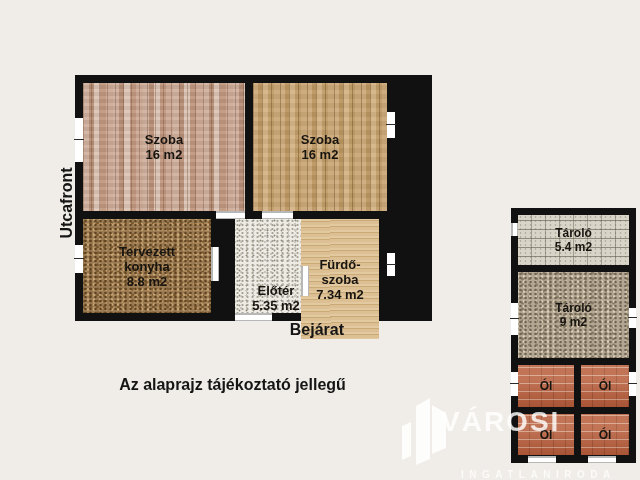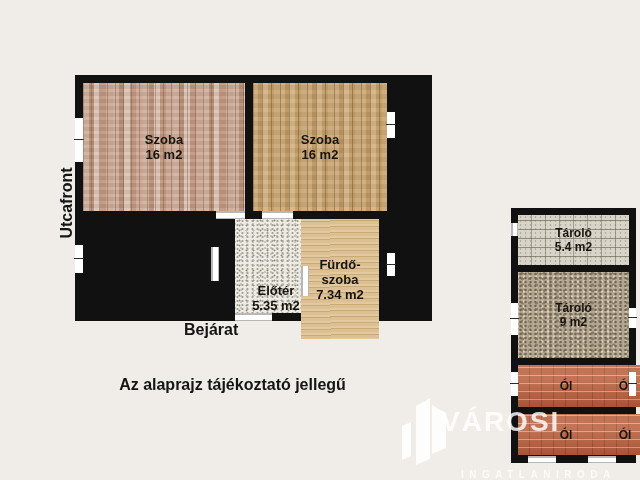--- a/index.html
+++ b/index.html
@@ -72,37 +72,36 @@
       radial-gradient(circle, #887c66 0 1px, rgba(0,0,0,0) 2px);
     background-size:5px 4px,6px 5px,7px 6px;
     background-position:0 0,3px 2px,1px 4px;
   }
   .tex-brick-red{
     background-color:#b45c3c;
     background-image:
       linear-gradient(180deg, rgba(255,225,205,0.18) 0 35%, rgba(95,35,15,0.14) 100%),
       repeating-linear-gradient(0deg, rgba(0,0,0,0) 0 7px, rgba(238,216,200,0.55) 7px 8px),
       repeating-linear-gradient(90deg, rgba(0,0,0,0) 0 11px, rgba(120,50,25,0.45) 11px 12px);
-    padding-left: 20px;
   }
   
   .opening{position:absolute;background:#fff;}
   .win-v::after{
     content:'';position:absolute;left:-1px;right:-1px;top:50%;height:1px;
     margin-top:-1px;background:#2a2a2a;
   }
   .door-h{box-shadow:inset 0 2px 0 rgba(175,175,175,0.9), inset 0 -1px 0 rgba(175,175,175,0.9);}
   .door-v{box-shadow:inset 2px 0 0 rgba(175,175,175,0.9), inset -1px 0 0 rgba(175,175,175,0.9);}
   
   .street-label{
     position:absolute;left:12px;top:192px;width:110px;height:22px;line-height:22px;
     text-align:center;font-size:16px;font-weight:bold;transform:rotate(-90deg);
   }
   .entrance-label{
-    position:absolute;left:184px;top:321px;width:140px;text-align:left;
+    position:absolute;left:204px;top:321px;width:140px;text-align:right;
     font-size:16px;font-weight:bold;
   }
   .disclaimer{
     position:absolute;left:55px;top:347px;width:355px;text-align:center;
     font-size:16px;font-weight:bold;margin-top:29px;
   }
   
   .wm{position:absolute;left:0;top:0;width:640px;height:480px;pointer-events:none;}
   .wm-icon{position:absolute;left:402px;top:396px;}
   .wm-brand{
@@ -128,20 +127,27 @@
       </div>
     </div>
 
     <div class="room tex-wood-tan" style="left:178px;top:8px;width:134px;height:128px;">
       <div class="rlabel">
         <div>Szoba</div>
         <div>16 m2</div>
       </div>
     </div>
 
+    <div class="room tex-cork" style="left:8px;top:144px;width:128px;height:94px;">
+      <div class="rlabel">
+        <div>Tervezett</div>
+        <div>konyha</div>
+        <div>8.8 m2</div>
+      </div>
+    </div>
 
     <div class="room tex-granite" style="left:160px;top:144px;width:82px;height:94px;align-items:flex-end;">
       <div class="rlabel">
         <div>Előtér</div>
         <div>5.35 m2</div>
       </div>
     </div>
 
     <div class="room tex-sand" style="left:226px;top:144px;width:78px;height:120px;">
       <div class="rlabel">

